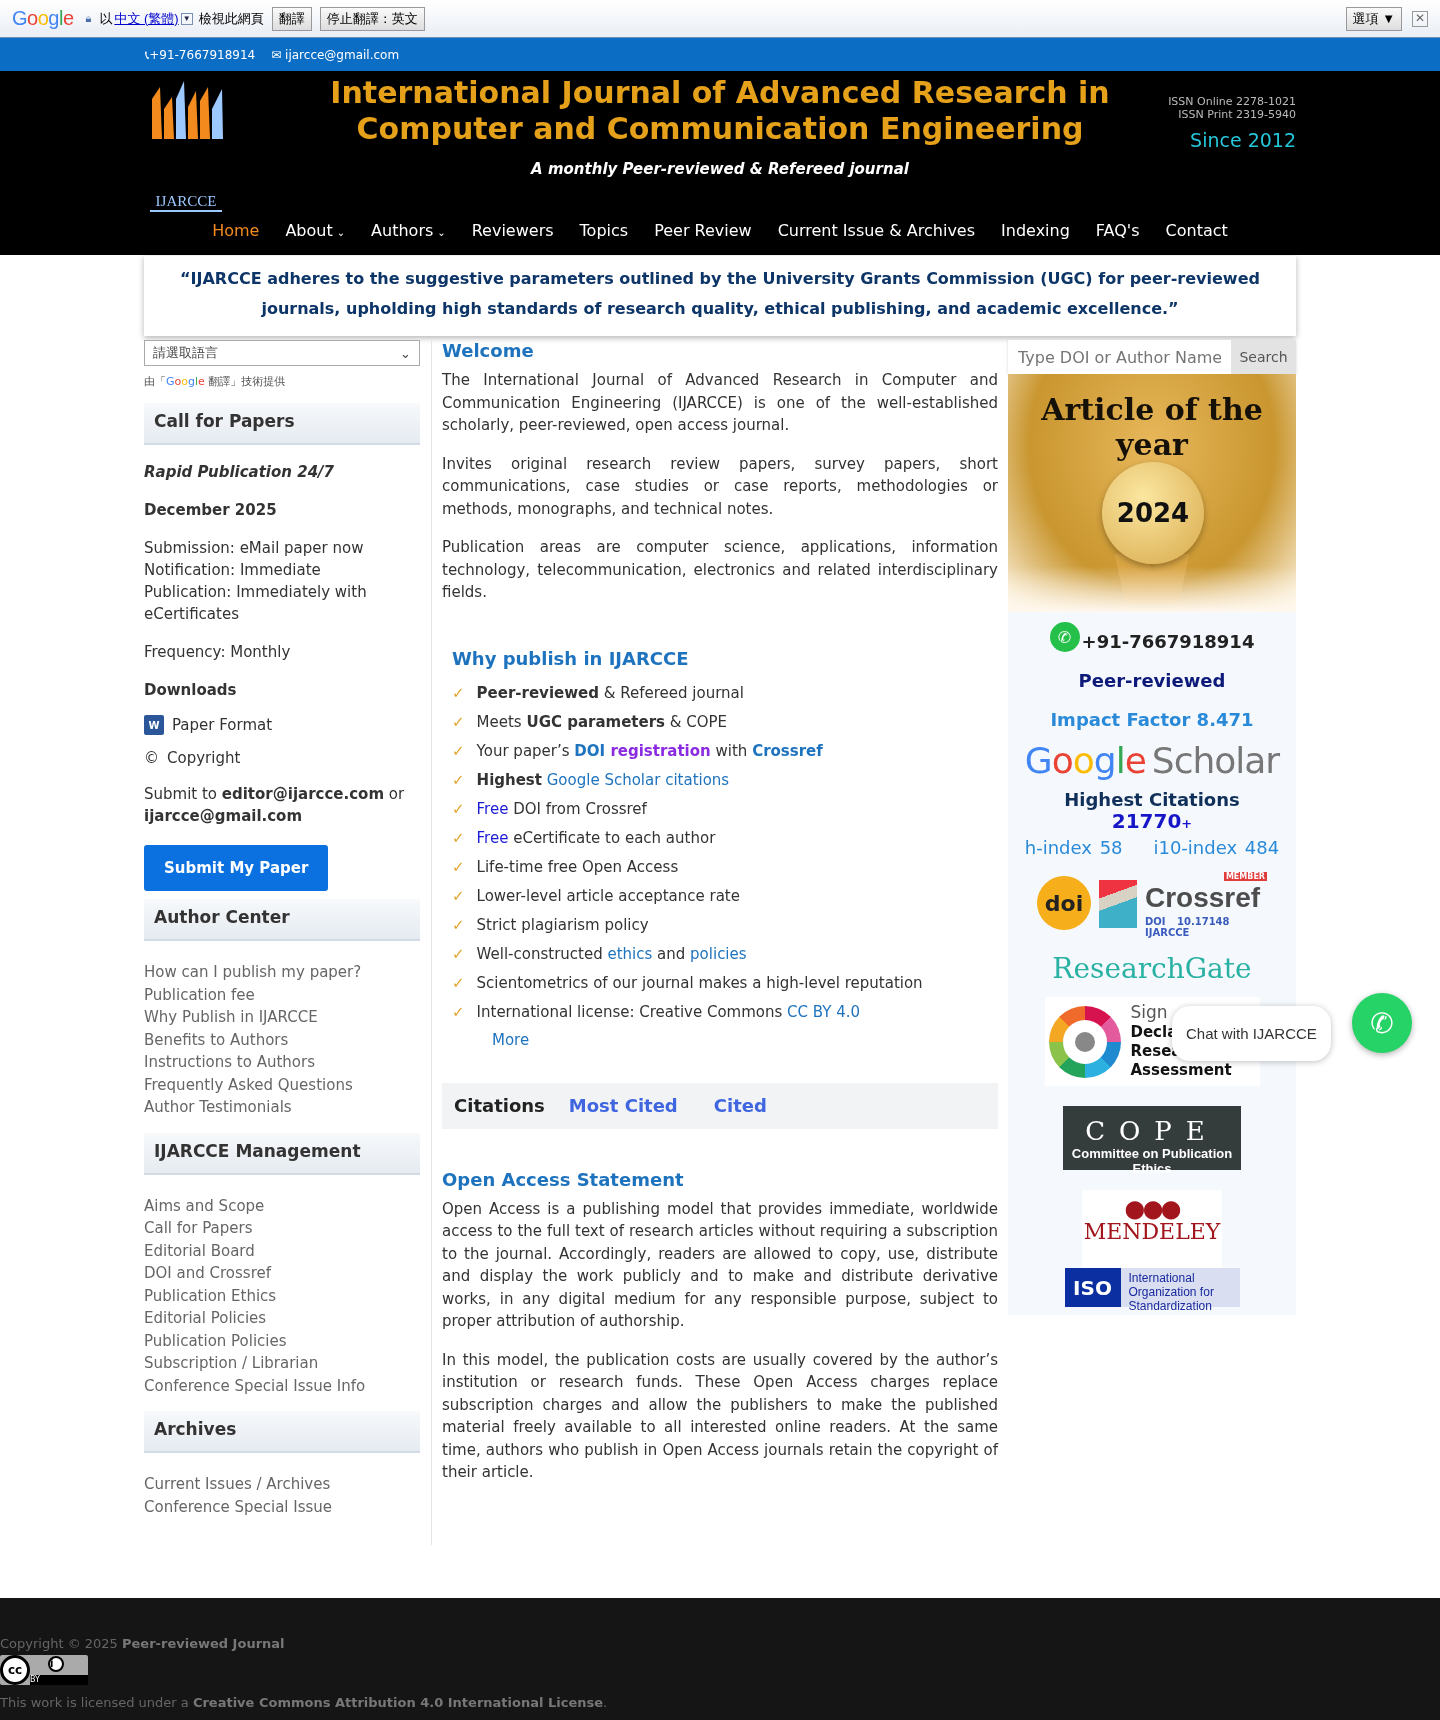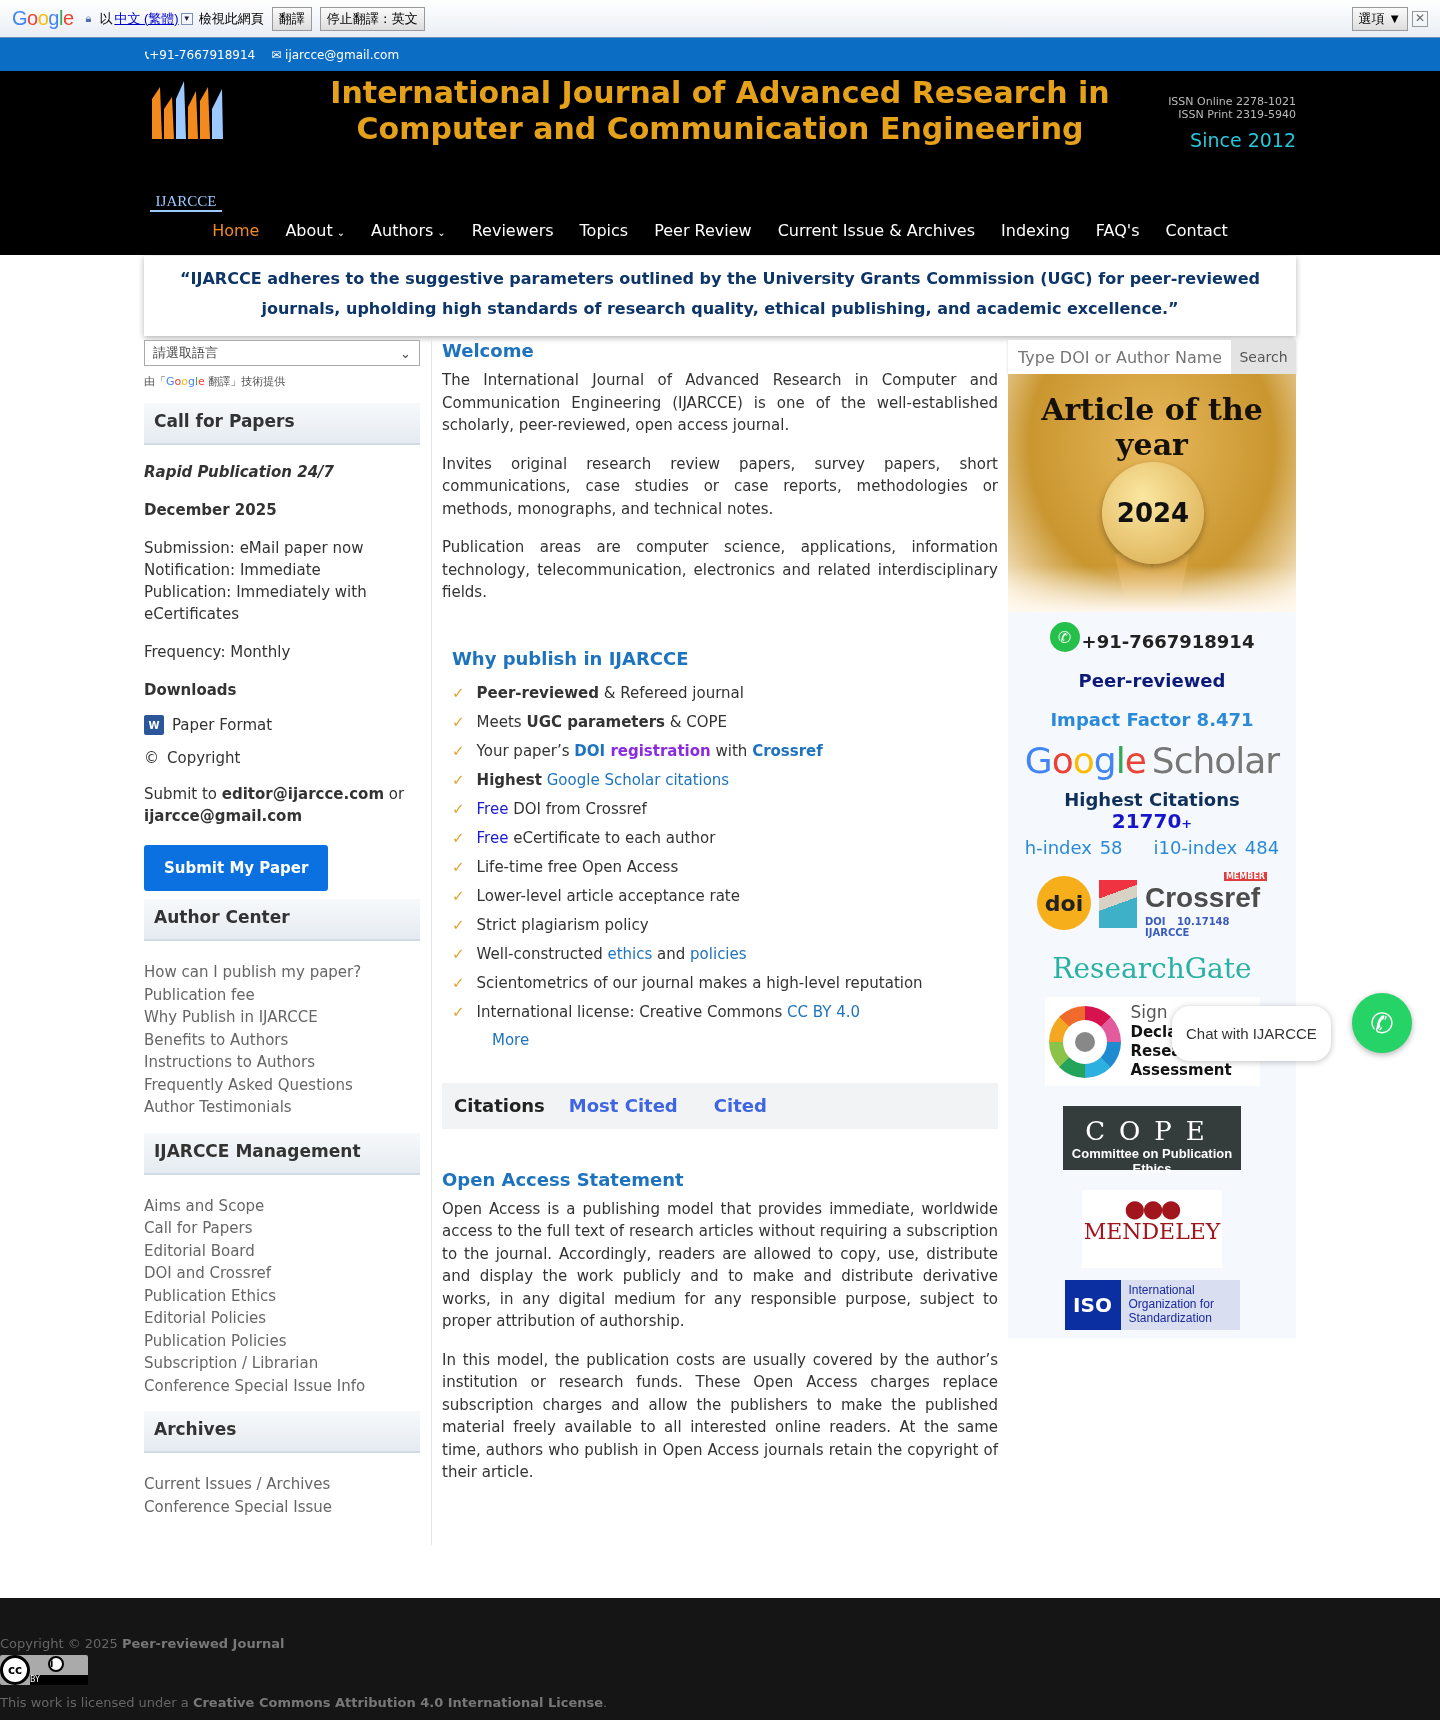--- a/index.html
+++ b/index.html
@@ -6,21 +6,21 @@
 body{width:1440px;height:1720px;font-family:"DejaVu Sans","Liberation Sans",sans-serif;color:#333;background:#fff;position:relative;overflow:hidden}
 a{text-decoration:none}
 
 .gbar{height:38px;background:linear-gradient(#fff,#e9eef5);border-bottom:1px solid #6d8fb8;display:flex;align-items:center;padding:0 12px;font-family:"Liberation Sans",sans-serif;font-size:13px;color:#000}
 .glogo{font-size:20px;font-weight:normal;letter-spacing:-.5px;margin-right:12px}
 .glogo span:nth-child(1){color:#4285f4}.glogo span:nth-child(2){color:#ea4335}.glogo span:nth-child(3){color:#fbbc05}.glogo span:nth-child(4){color:#4285f4}.glogo span:nth-child(5){color:#34a853}.glogo span:nth-child(6){color:#ea4335}
 .lock{color:#4a6ea9;margin-right:8px;font-size:11px}
 .glang{color:#00c;text-decoration:underline;margin:0 2px}
 .gdd{display:inline-block;width:12px;height:12px;border:1px solid #7a8fb0;font-size:8px;line-height:10px;text-align:center;color:#224;margin-right:6px}
 .gbtn{border:1px solid #999;background:linear-gradient(#fafafa,#ddd);padding:2px 6px;margin-left:8px;font-size:13px;color:#000}
-.gright{margin-left:auto;display:flex;align-items:center;gap:4px}
+.gright{margin-left:auto;display:flex;align-items:center;gap:10px}
 .gx{width:16px;height:16px;border:1px solid #999;text-align:center;line-height:13px;font-size:12px;color:#666}
 
 .topbar{height:33px;background:#0b6dc4;color:#fff;font-size:12px;display:flex;align-items:center;padding-left:145px;gap:16px}
 
 .header{background:#000;height:184px;position:relative}
 .logo{position:absolute;left:150px;top:8px;width:75px;height:66px}
 .logo-text{position:absolute;left:150px;top:122px;width:72px;text-align:center;color:#9cc9ff;font-family:"Liberation Serif",serif;font-size:15px;border-bottom:2px solid #9cc9ff}
 .title{position:absolute;left:330px;width:780px;top:4px;text-align:center;color:#e6a11a;font-weight:bold;font-size:30px;line-height:36px}
 .subtitle{position:absolute;left:330px;width:780px;top:89px;text-align:center;color:#fff;font-style:italic;font-weight:bold;font-size:15px}
 .issn{position:absolute;right:144px;top:24px;text-align:right;color:#bbb;font-size:11px;line-height:13px}
@@ -99,21 +99,21 @@
 .dora-star{width:72px;height:72px;border-radius:50%;background:conic-gradient(#d6134e 0 45deg,#e35b9c 45deg 90deg,#1f8ad0 90deg 135deg,#2bb0df 135deg 180deg,#24a35a 180deg 225deg,#8bc34a 225deg 270deg,#f4a723 270deg 315deg,#ef6a2b 315deg 360deg);position:relative}
 .dora-star::after{content:"";position:absolute;left:26px;top:26px;width:20px;height:20px;border-radius:50%;background:#888;box-shadow:0 0 0 12px #fff}
 .dora-text{font-size:15px;line-height:19px;color:#111}
 .dora-text .sign{font-weight:normal;color:#555;font-size:17px}
 .dora-text b{display:block}
 .cope{width:178px;height:64px;margin:20px auto 0;background:#353c3c;color:#fff;position:relative}
 .cope .big{font-family:"DejaVu Serif",serif;font-size:26px;letter-spacing:14px;padding-top:10px;text-align:center}
 .cope .small{font-size:13px;font-weight:bold;font-family:"Liberation Sans",sans-serif}
 .mend{width:140px;height:78px;margin:20px auto 0;background:#fff;color:#a3151c;font-family:"DejaVu Serif",serif;font-size:22px;padding-top:8px}
 .mend .dots{font-size:18px;letter-spacing:-2px}
-.iso{width:175px;height:50px;margin:12px auto 0;display:flex;background:#d9def0}
+.iso{width:175px;height:39px;margin:0 auto 0;display:flex;background:#d9def0}
 .iso .ib{width:56px;background:#0b2ea0;color:#fff;font-weight:bold;font-size:20px;display:flex;align-items:center;justify-content:center}
 .iso .it{font-size:12px;color:#1a2aa0;text-align:left;padding:3px 8px;line-height:14px;font-family:"Liberation Sans",sans-serif}
 
 .chat-label{position:absolute;left:1172px;top:1006px;background:#fff;border-radius:18px;box-shadow:0 1px 6px rgba(0,0,0,.25);padding:19px 14px;font-size:15px;color:#333;font-family:"Liberation Sans",sans-serif}
 .chat-btn{position:absolute;left:1352px;top:993px;width:60px;height:60px;border-radius:50%;background:#25d366;color:#fff;font-size:28px;display:flex;align-items:center;justify-content:center;box-shadow:0 2px 6px rgba(0,0,0,.3)}
 
 .footer{position:absolute;left:0;top:1598px;width:1440px;height:128px;background:#151515;text-align:left;font-size:13px;color:#666}
 .footer .c1{margin-top:38px}
 .footer b{color:#777}
 .ccbadge{display:inline-flex;width:88px;height:30px;background:#aaa;border-radius:2px;margin:4px auto 0;position:relative}
@@ -154,20 +154,21 @@
     <polygon points="26,20 34,2 36,60 26,60" fill="#9cc9ff"></polygon>
     <polygon points="38,28 46,12 48,60 38,60" fill="#f28a1e"></polygon>
     <polygon points="50,22 58,8 60,60 50,60" fill="#f28a1e"></polygon>
     <polygon points="62,30 72,10 73,60 62,60" fill="#9cc9ff"></polygon>
   </svg>
   <div class="logo-text">IJARCCE</div>
   <div class="title">
     <div>International Journal of Advanced Research in</div>
     <div>Computer and Communication Engineering</div>
   </div>
+  <div class="subtitle">A monthly Peer-reviewed &amp; Refereed journal</div>
   <div class="issn">
     <div>ISSN Online 2278-1021</div>
     <div>ISSN Print 2319-5940</div>
   </div>
   <div class="since">Since 2012</div>
   <nav class="nav">
     <a class="active">Home</a>
     <a><span>About</span><span class="caret">⌄</span></a>
     <a><span>Authors</span><span class="caret">⌄</span></a>
     <a>Reviewers</a>

